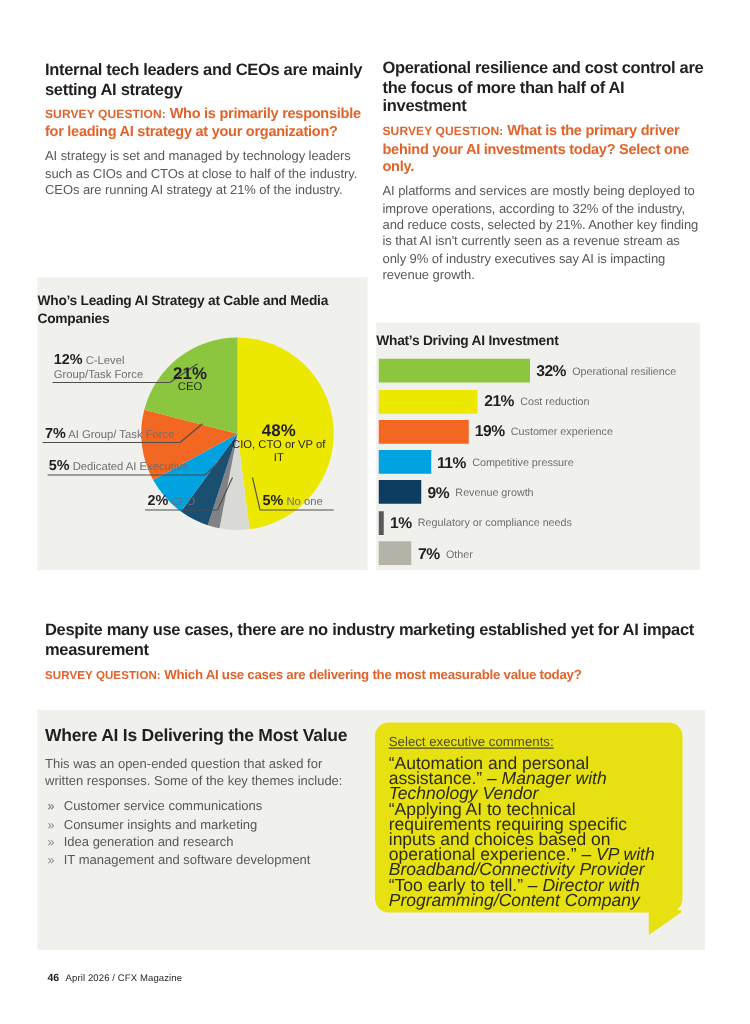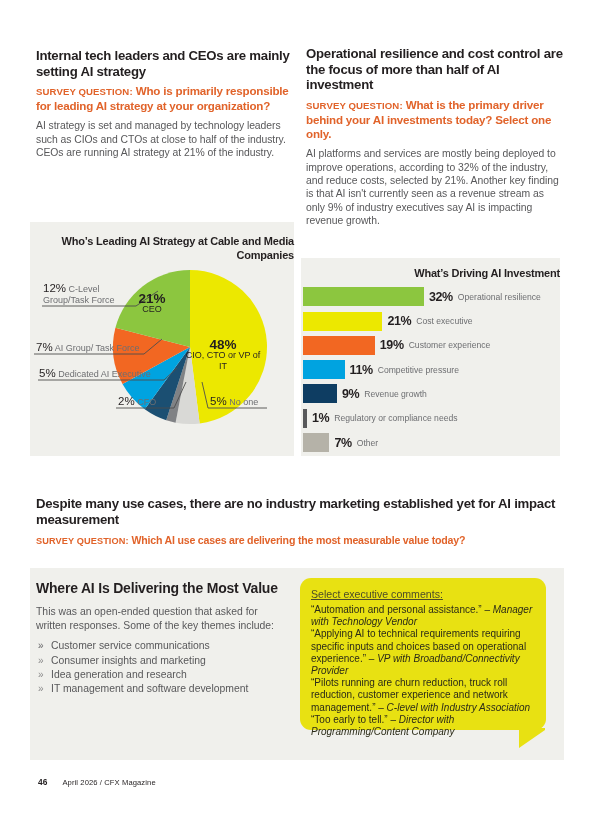--- a/index.html
+++ b/index.html
@@ -27,31 +27,31 @@
     font-size:10.4px;line-height:13.4px;margin:0;color:#58585a;
     letter-spacing:-0.05px;
   }
 
   
   .panel{position:absolute;background:#F0F0EC;}
   #pie-panel{left:30px;top:222px;width:264px;height:234px;}
   #bar-panel{left:301px;top:258px;width:259px;height:198px;}
 
   .chart-title{
-    text-align:right;font-size:11px;line-height:13.6px;font-weight:bold;
+    text-align:left;font-size:11px;line-height:13.6px;font-weight:bold;
     color:#231f20;letter-spacing:-0.2px;
   }
   #pie-panel .chart-title{padding-top:13px;}
   #bar-panel .chart-title{padding-top:9px;}
 
   
   .pie-wrap{position:relative;width:264px;height:190px;}
   .pie-svg{position:absolute;left:0;top:0;}
   .pie-lbl{position:absolute;white-space:nowrap;}
-  .pie-lbl .pc{font-weight:normal;color:#231f20;}
+  .pie-lbl .pc{font-weight:bold;color:#231f20;}
   .pie-lbl .nm{color:#6d6e71;}
 
   .l-out{font-size:9px;line-height:11px;}
   .l-out .pc{font-size:11.5px;}
   .l-out .nm{font-size:9px;}
 
   .in-lbl{position:absolute;text-align:center;line-height:11px;}
   .in-lbl .pc{display:block;font-weight:bold;font-size:13.5px;color:#231f20;}
   .in-lbl .nm{display:block;font-size:9px;}
 
@@ -82,26 +82,26 @@
 
   
   #bubble{position:absolute;left:300px;top:578px;width:246px;height:168px;}
   .bub-body{
     position:absolute;left:0;top:0;width:246px;height:152px;
     background:#E8E112;border-radius:11px;
   }
   .bub-tail{position:absolute;left:197px;top:150px;width:48px;height:20px;}
   .bub-inner{position:absolute;left:11px;top:10px;width:226px;}
   .bub-inner .lead2{font-size:10.6px;color:#4d4d28;margin:0 0 3px 0;line-height:13px;text-decoration:underline;}
-  .bub-inner .q{font-size:10px;line-height:12.2px;color:#2b2b18;margin:0;}
+  .bub-inner .q{font-size:14px;line-height:12.2px;color:#2b2b18;margin:0;}
   .bub-inner .q i{font-style:italic;}
 
   
   .footer{position:absolute;left:38px;top:777px;font-size:7.6px;color:#231f20;}
-  .footer .pg{font-weight:bold;font-size:8.4px;margin-right:13px;}
+  .footer .pg{font-weight:bold;font-size:8.4px;margin-right:3px;}
   .footer .txt{letter-spacing:0.1px;}
 </style>
 </head>
 <body>
 
 <div class="page">
 
   <div class="col-left">
     <h2 class="head">Internal tech leaders and CEOs are mainly setting AI strategy</h2>
     <p class="sq">
@@ -183,21 +183,21 @@
     <div class="chart-title">What’s Driving AI Investment</div>
     <div class="bars" id="bars">
         <div class="brow">
           <div class="bar" style="width: 120.96px; background: rgb(140, 198, 63);"></div>
           <span class="bval">32%</span>
           <span class="blab">Operational resilience</span>
         </div>
         <div class="brow">
           <div class="bar" style="width: 79.38px; background: rgb(236, 232, 0);"></div>
           <span class="bval">21%</span>
-          <span class="blab">Cost executive</span>
+          <span class="blab">Cost reduction</span>
         </div>
         <div class="brow">
           <div class="bar" style="width: 71.82px; background: rgb(242, 103, 34);"></div>
           <span class="bval">19%</span>
           <span class="blab">Customer experience</span>
         </div>
         <div class="brow">
           <div class="bar" style="width: 41.58px; background: rgb(0, 163, 224);"></div>
           <span class="bval">11%</span>
           <span class="blab">Competitive pressure</span>
@@ -245,21 +245,20 @@
   <div id="bubble">
     <div class="bub-body"></div>
     <svg class="bub-tail" viewBox="0 0 48 20">
       <polygon points="0,0 48,0 48,2 22,20 22,2" fill="#E8E112"></polygon>
     </svg>
     <div class="bub-inner">
       <p class="lead2">Select executive comments:</p>
       <div id="comment-list">
           <p class="q"><span>“Automation and personal assistance.” </span><i>– Manager with Technology Vendor</i></p>
           <p class="q"><span>“Applying AI to technical requirements requiring specific inputs and choices based on operational experience.” </span><i>– VP with Broadband/Connectivity Provider</i></p>
-          <p class="q"><span>“Pilots running are churn reduction, truck roll reduction, customer experience and network management.” </span><i>– C-level with Industry Association</i></p>
           <p class="q"><span>“Too early to tell.” </span><i>– Director with Programming/Content Company</i></p>
         </div>
     </div>
   </div>
 
   <div class="footer">
     <span class="pg">46</span>
     <span class="txt">April 2026 / CFX Magazine</span>
   </div>
 

